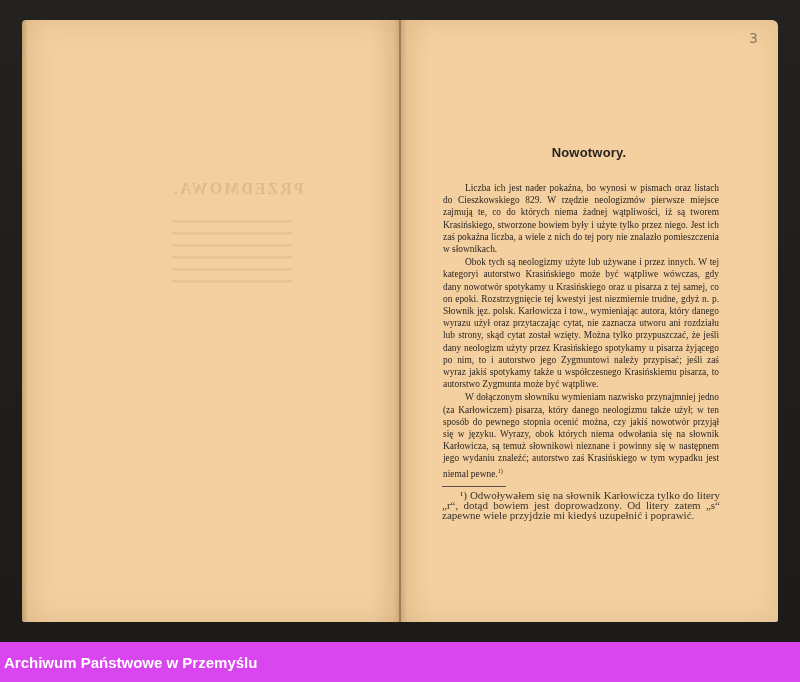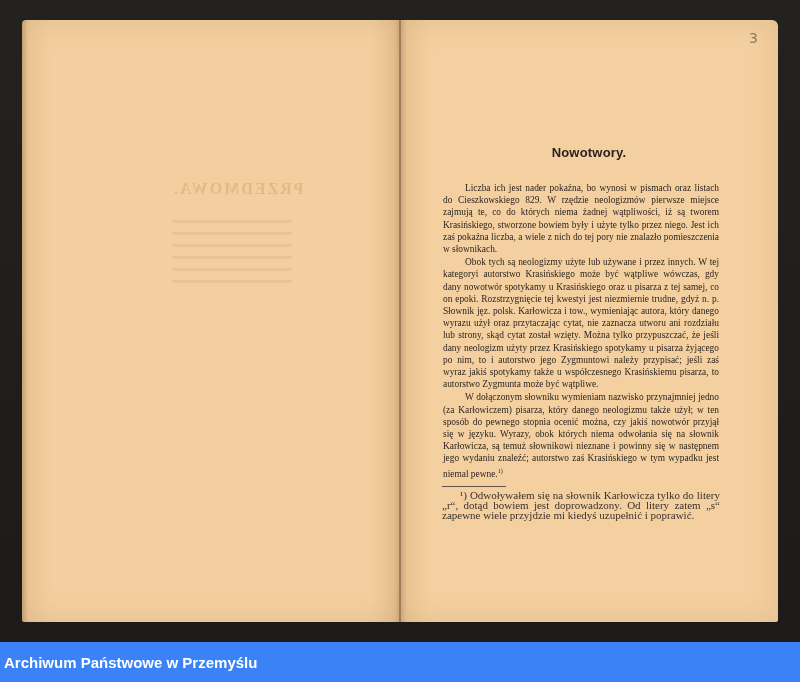--- a/index.html
+++ b/index.html
@@ -67,21 +67,21 @@
     .fn-rule {
       width: 64px; height: 1px; background: #5e5246;
       margin: 6px 0 3px 0;
     }
     .footnote {
       font-size: 11px; line-height: 10px; text-align: justify;
       margin: 0; text-indent: 18px; color: #3a322b;
     }
     .footer-bar {
       position: absolute; left: 0; top: 642px; width: 800px; height: 40px;
-      background: #3b82f6;
+      background: #d946ef;
     }
     .footer-label {
       position: absolute; left: 4px; top: 12px;
       font-family: "Liberation Sans", sans-serif; font-weight: bold;
       font-size: 15px; color: #ffffff;
     }
   </style>
 </head>
 <body>
 

